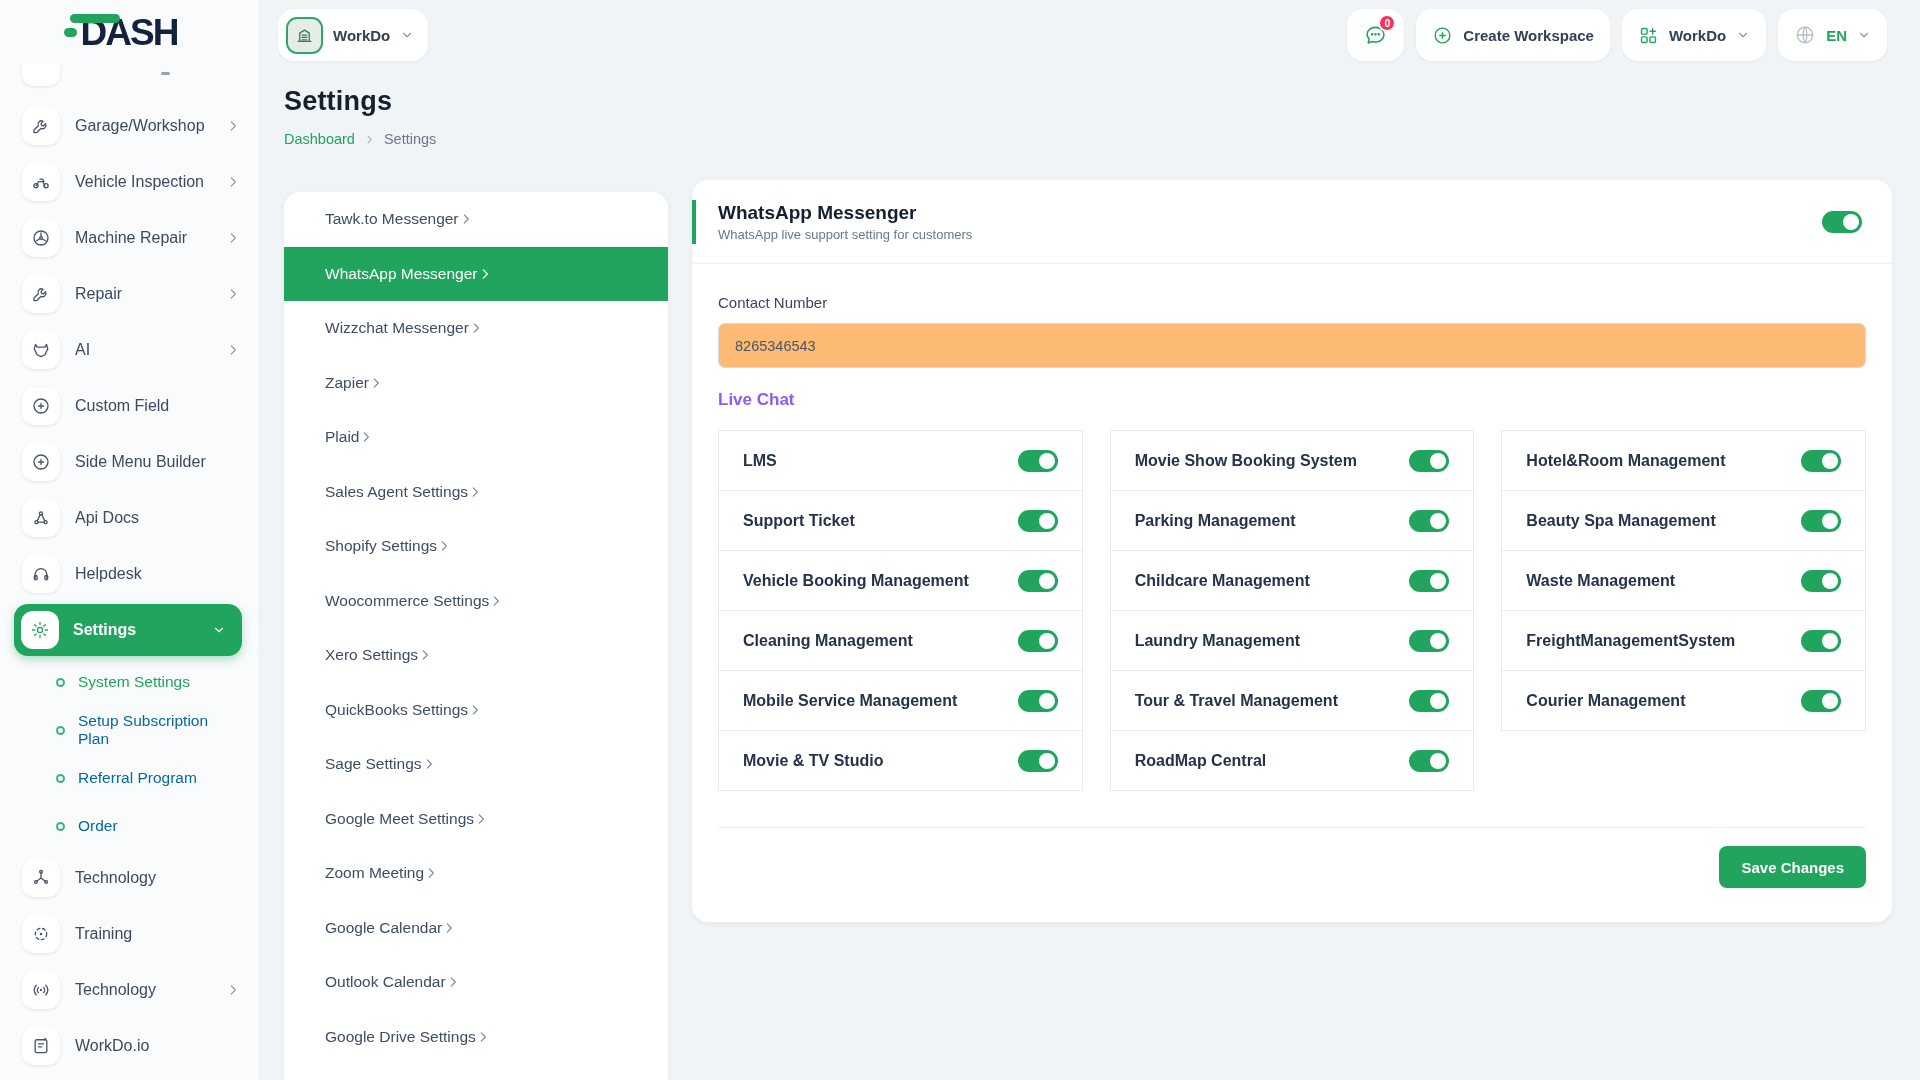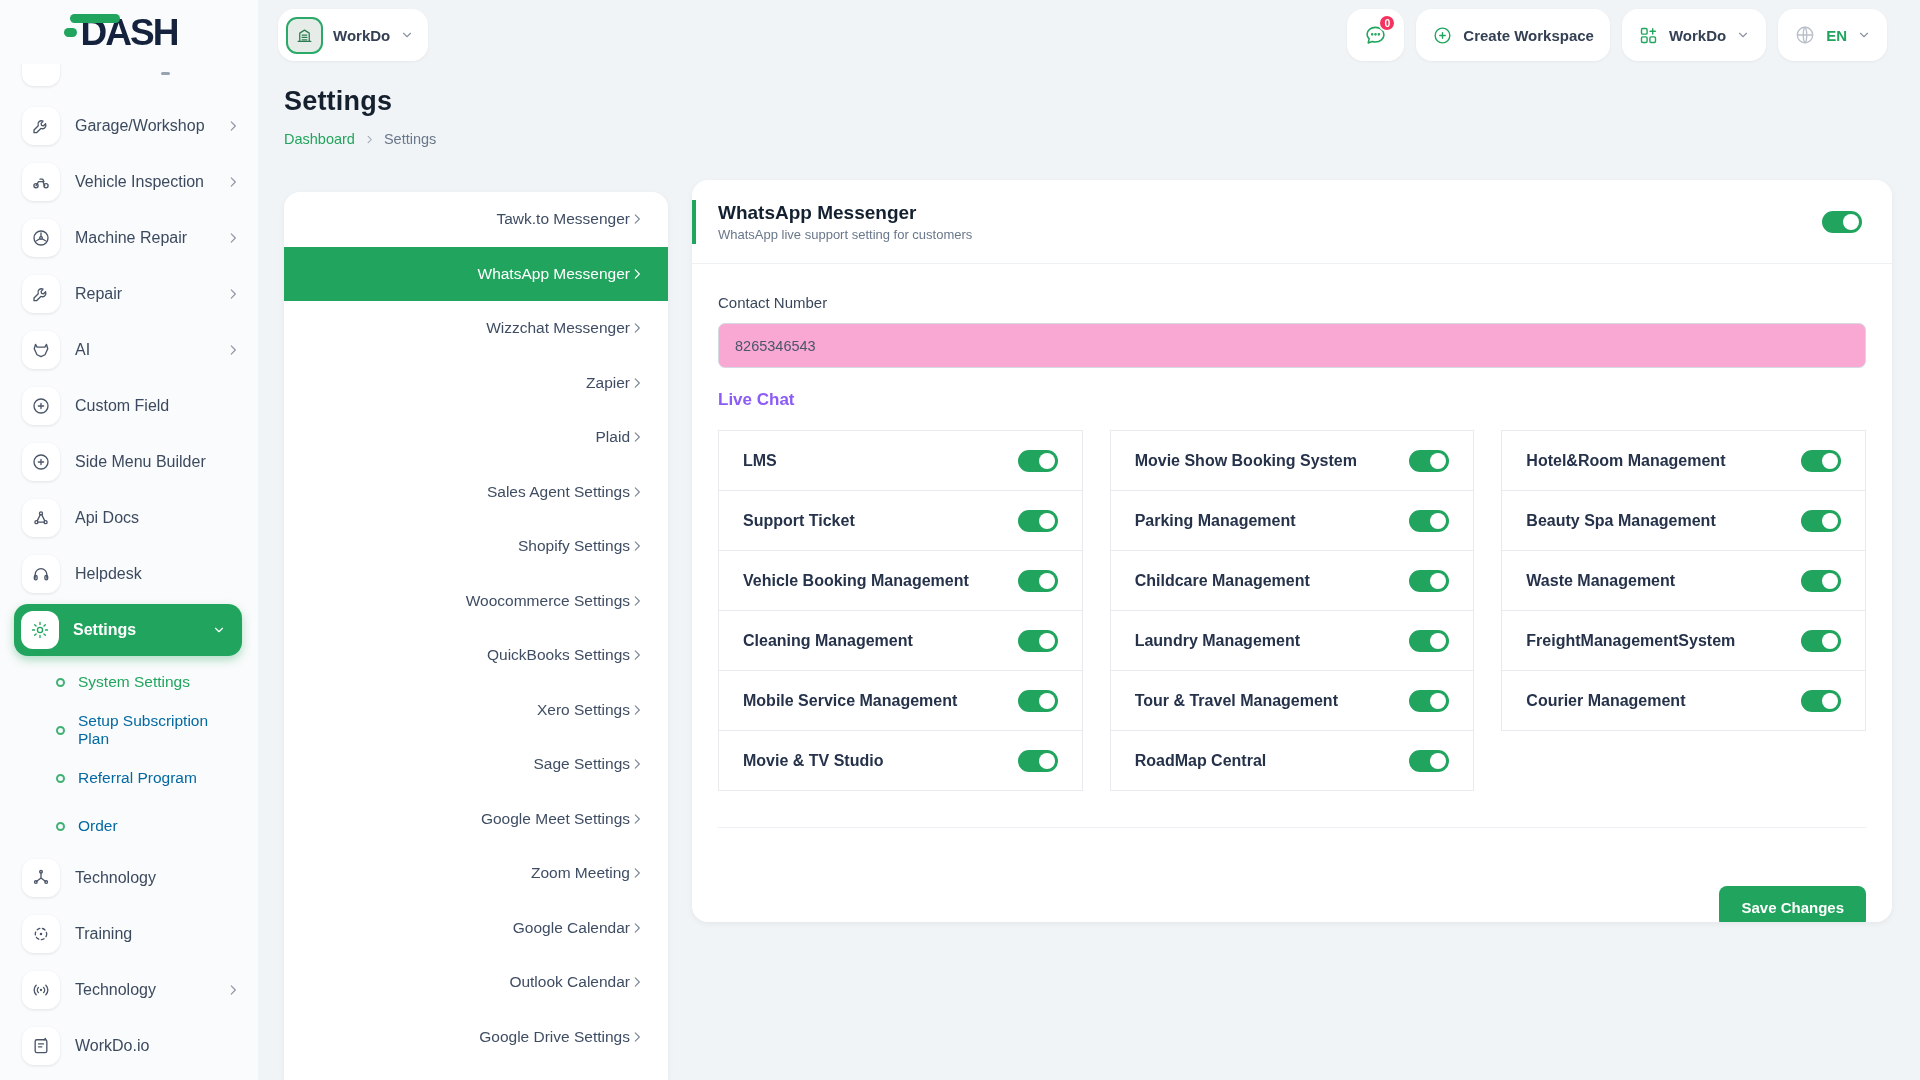--- a/index.html
+++ b/index.html
@@ -57,44 +57,44 @@
 
   
   .page-title{position:absolute;left:284px;top:86px;font-size:27px;font-weight:700;color:#15202e;letter-spacing:.2px;}
   .breadcrumb{position:absolute;left:284px;top:131px;display:flex;align-items:center;gap:9px;font-size:14.5px;}
   .bc-home{color:var(--green);cursor:pointer;}
   .bc-sep{width:11px;height:11px;stroke:#98a2b3;fill:none;stroke-width:2.2;stroke-linecap:round;stroke-linejoin:round;}
   .bc-cur{color:#69778a;}
 
   
   .nav-card{position:absolute;left:284px;top:192px;width:384px;height:888px;background:#fff;border-radius:16px 16px 0 0;box-shadow:var(--card-shadow);overflow:hidden;display:flex;flex-direction:column;}
-  .nav-item{height:54.5px;flex:none;display:flex;align-items:center;justify-content:flex-end;padding:0 24px 0 26px;font-size:15.5px;color:#3f4d63;cursor:pointer;}
+  .nav-item{height:54.5px;flex:none;display:flex;align-items:center;justify-content:flex-start;padding:0 24px 0 41px;font-size:15.5px;color:#3f4d63;cursor:pointer;}
   .nav-item .chev{stroke:#7d8898;}
   .nav-item.active{background:var(--green);color:#fff;}
   .nav-item.active .chev{stroke:#fff;}
 
   
   .panel{position:absolute;left:692px;top:180px;width:1200px;height:742px;background:#fff;border-radius:16px;box-shadow:var(--card-shadow);overflow:hidden;}
   .panel-head{position:relative;height:84px;border-bottom:1px solid #eef1f4;display:flex;align-items:center;padding:0 30px 0 26px;}
   .accent{position:absolute;left:0;top:20px;width:4px;height:44px;background:var(--green);}
   .panel-title{font-size:19px;font-weight:700;color:#12202f;margin-bottom:3px;}
   .panel-sub{font-size:13px;color:#69778a;}
   .switch{width:40px;height:22px;border-radius:12px;background:var(--green);position:relative;flex:none;cursor:pointer;}
   .switch::after{content:'';position:absolute;top:3px;right:3px;width:16px;height:16px;background:#fff;border-radius:50%;}
   .head-switch{margin-left:auto;}
   .panel-body{padding:0 26px;}
   .field-label{margin-top:30px;font-size:15px;color:#3a485c;font-weight:500;}
-  .text-input{margin-top:12px;width:100%;height:45px;border:1px solid #d5dae2;border-radius:7px;padding:0 16px;font-size:14.5px;color:#4a5568;background:#f9a8d4;outline:none;}
+  .text-input{margin-top:12px;width:100%;height:45px;border:1px solid #d5dae2;border-radius:7px;padding:0 16px;font-size:14.5px;color:#4a5568;background:#fdba74;outline:none;}
   .section-title{margin-top:22px;font-size:17px;font-weight:700;color:#8b5cf6;}
   .module-grid{margin-top:20px;display:grid;grid-template-columns:repeat(3,1fr);column-gap:27px;}
   .module-cell{height:61px;border:1px solid var(--border);display:flex;align-items:center;justify-content:space-between;padding:0 24px;margin-top:-1px;background:#fff;}
   .module-cell:nth-child(-n+3){margin-top:0;}
   .module-label{font-size:16px;font-weight:700;color:#25324a;}
   .panel-foot{margin-top:36px;border-top:1px solid #eef1f4;padding:18px 0 0;display:flex;justify-content:flex-end;}
-  .save-btn{background:var(--green);color:#fff;font-size:15px;font-weight:600;border:none;border-radius:8px;padding:0 22px;height:42px;cursor:pointer;margin-top:40px;}
+  .save-btn{background:var(--green);color:#fff;font-size:15px;font-weight:600;border:none;border-radius:8px;padding:0 22px;height:42px;cursor:pointer;}
 </style>
 </head>
 <body>
 
 <aside class="sidebar">
   <div class="logo-wrap">
     <div class="logo">DASH</div>
     <span class="logo-bar"></span>
   </div>
   <nav class="side-nav">
@@ -391,27 +391,27 @@
         <path d="M9 5l7 7-7 7"></path>
       </svg>
     </div>
     <div class="nav-item">
     <span>Woocommerce Settings</span>
       <svg class="chev" viewBox="0 0 24 24">
         <path d="M9 5l7 7-7 7"></path>
       </svg>
     </div>
     <div class="nav-item">
+    <span>Xero Settings</span>
+      <svg class="chev" viewBox="0 0 24 24">
+        <path d="M9 5l7 7-7 7"></path>
+      </svg>
+    </div>
+    <div class="nav-item">
     <span>QuickBooks Settings</span>
-      <svg class="chev" viewBox="0 0 24 24">
-        <path d="M9 5l7 7-7 7"></path>
-      </svg>
-    </div>
-    <div class="nav-item">
-    <span>Xero Settings</span>
       <svg class="chev" viewBox="0 0 24 24">
         <path d="M9 5l7 7-7 7"></path>
       </svg>
     </div>
     <div class="nav-item">
     <span>Sage Settings</span>
       <svg class="chev" viewBox="0 0 24 24">
         <path d="M9 5l7 7-7 7"></path>
       </svg>
     </div>

